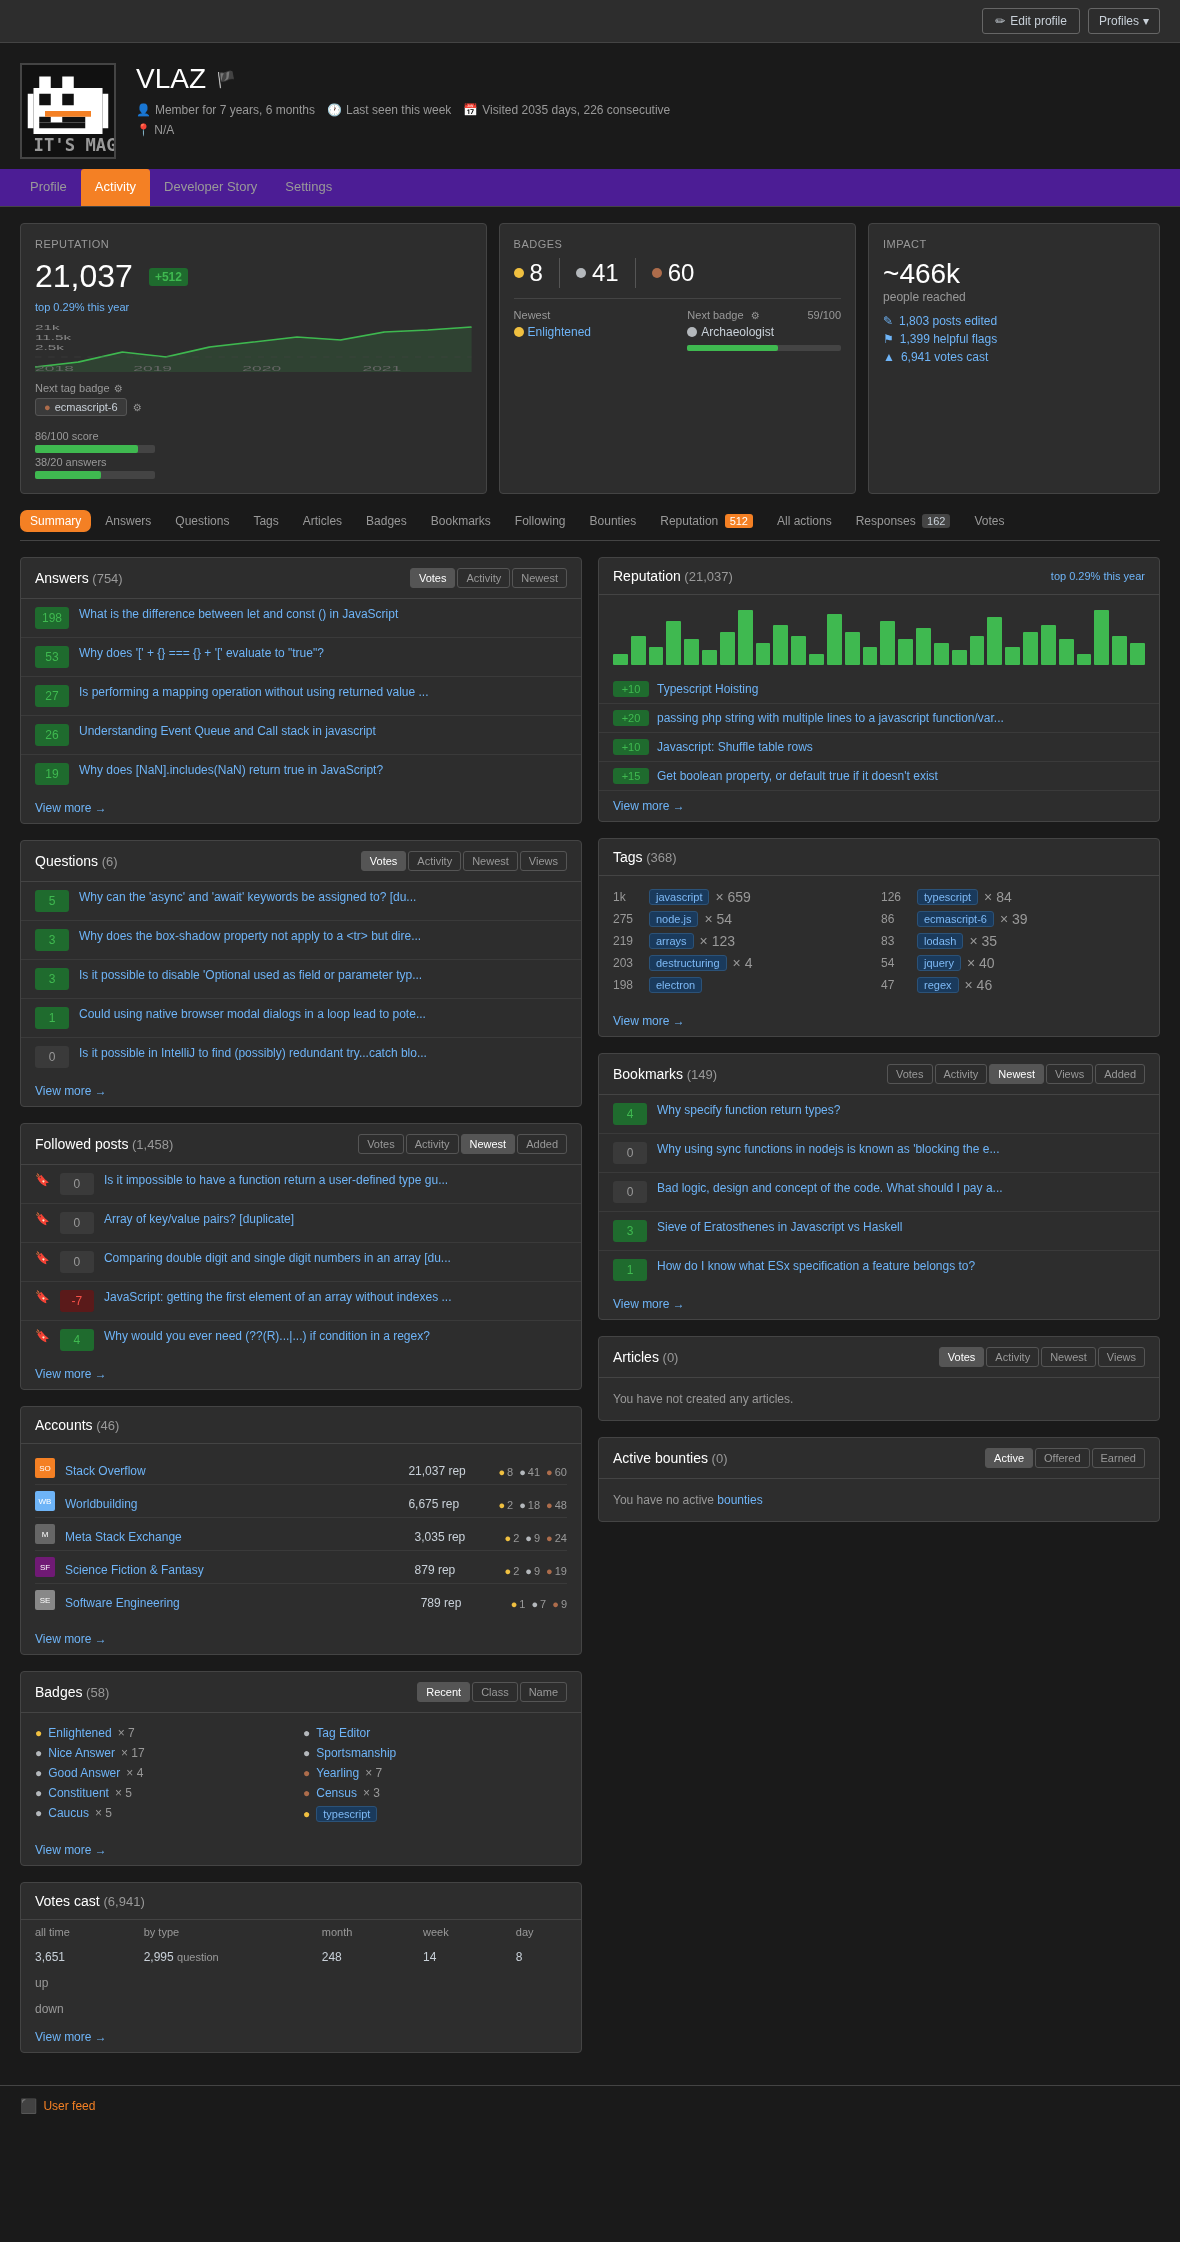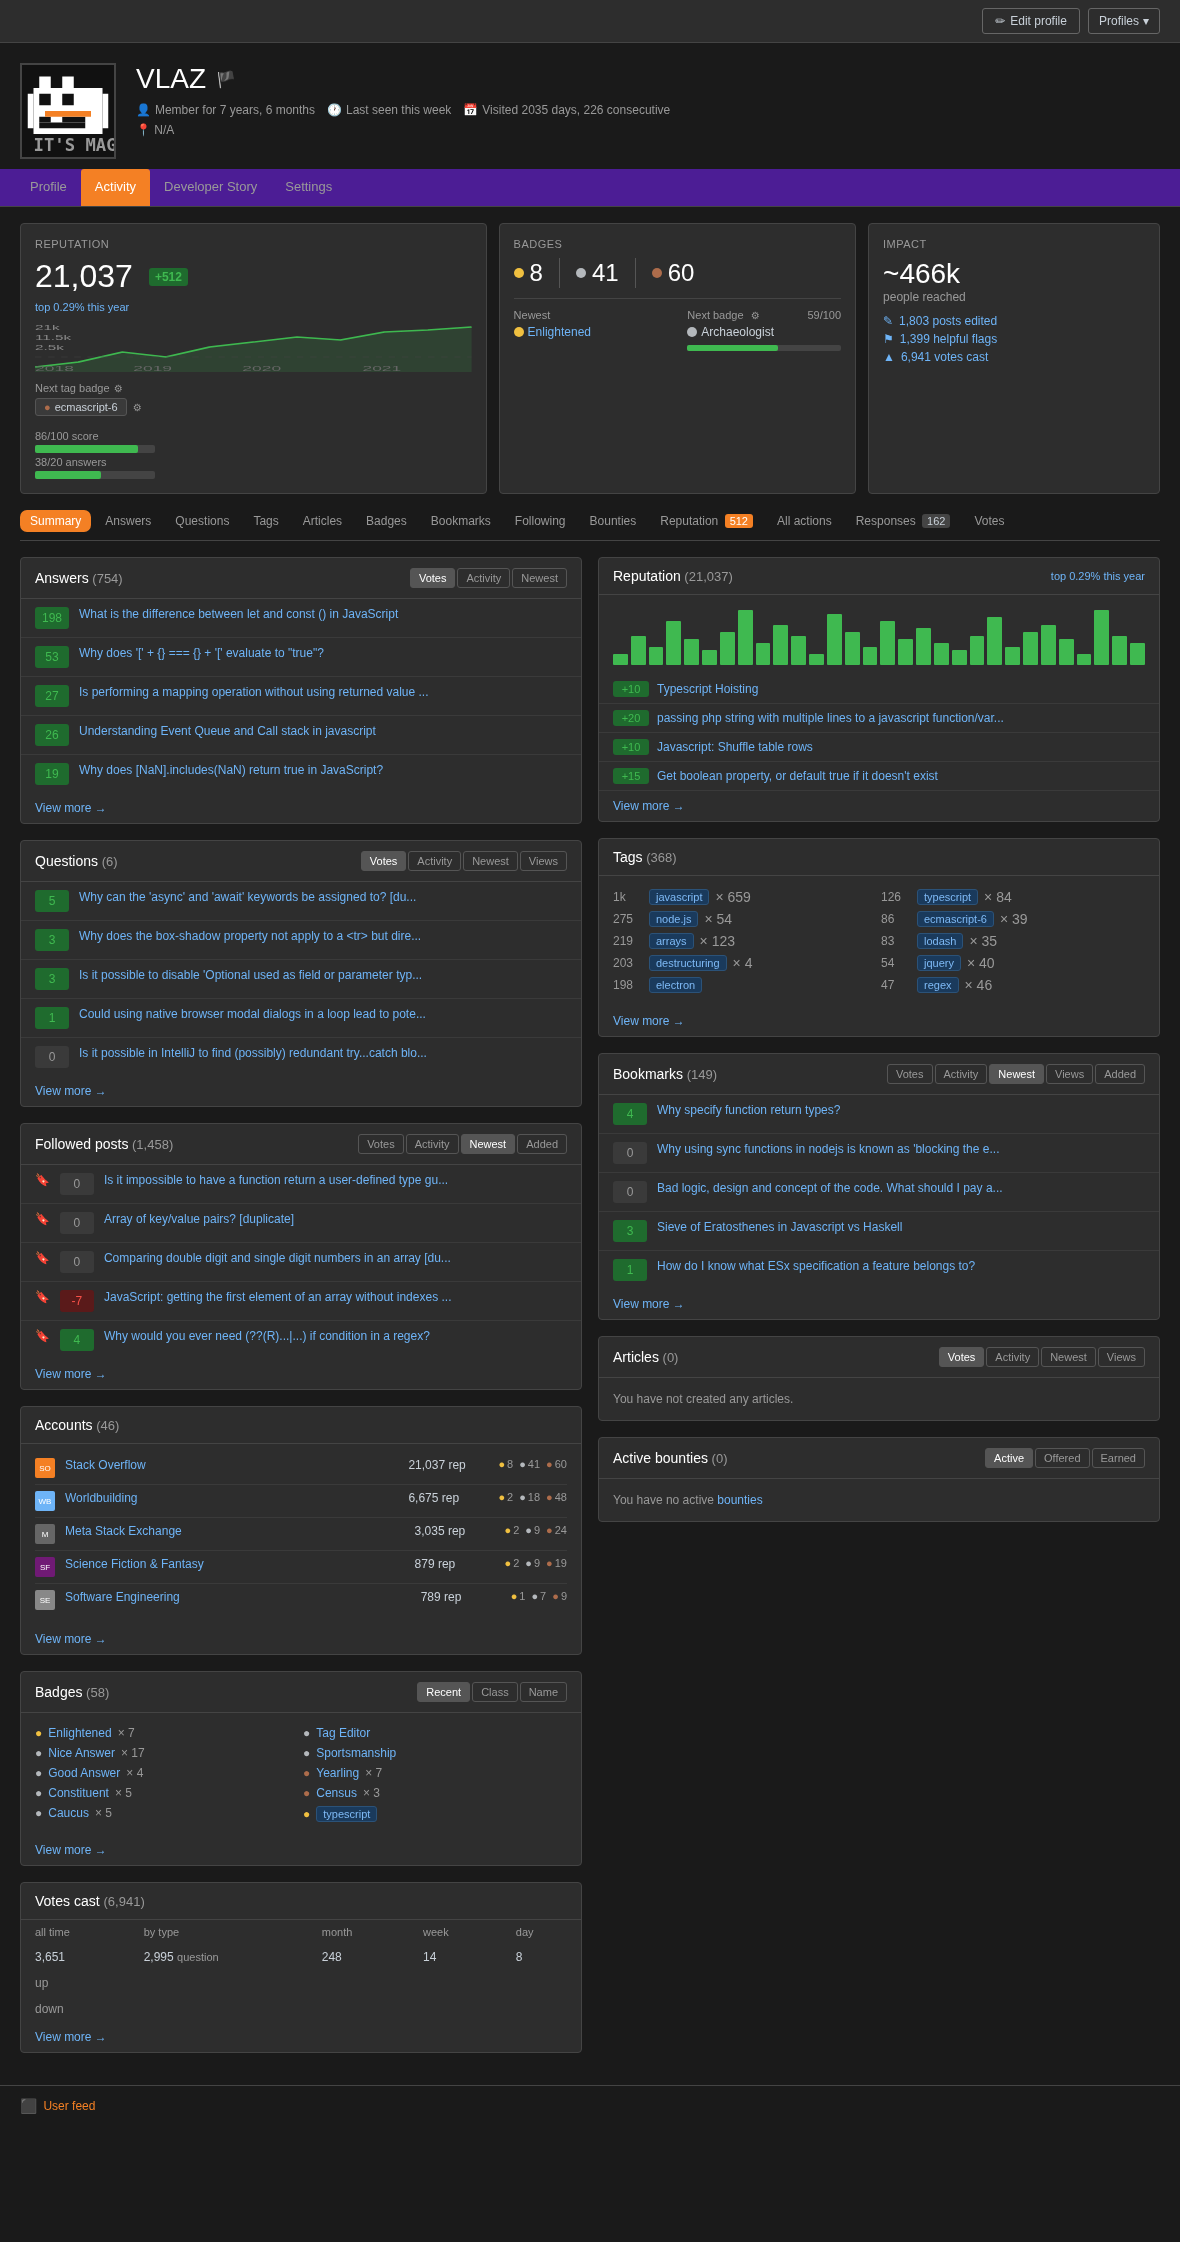--- a/index.html
+++ b/index.html
@@ -112,21 +112,21 @@
 
     
     .tags-grid { padding: 10px 14px; display: grid; grid-template-columns: 1fr 1fr; gap: 4px; }
     .tag-row { display: flex; align-items: center; gap: 6px; padding: 3px 0; font-size: 12px; }
     .tag-count-num { color: #999; min-width: 30px; }
     .tag-pill { background: #1a3a5c; border: 1px solid #2b5278; color: #7eb9f5; border-radius: 3px; padding: 1px 6px; font-size: 11px; }
     .tag-multiplier { color: #999; font-size: 14px; }
 
     
     .accounts-list { padding: 8px 14px; }
-    .account-row { display: flex; align-items: flex-start; gap: 10px; padding: 6px 0; border-bottom: 1px solid #3a3a3a; }
+    .account-row { display: flex; align-items: flex-end; gap: 10px; padding: 6px 0; border-bottom: 1px solid #3a3a3a; }
     .account-row:last-child { border-bottom: none; }
     .account-icon { width: 20px; height: 20px; background: #555; border-radius: 2px; flex-shrink: 0; display: flex; align-items: center; justify-content: center; font-size: 9px; color: #fff; }
     .account-name { flex: 1; color: #6eb4f7; font-size: 12px; }
     .account-rep { color: #c9d1d9; font-size: 12px; min-width: 80px; }
     .account-badges { display: flex; gap: 6px; font-size: 11px; color: #999; }
     .account-badge-item { display: flex; align-items: center; gap: 2px; }
 
     
     .badges-grid { padding: 10px 14px; display: grid; grid-template-columns: 1fr 1fr; gap: 4px; }
     .badge-item-row { display: flex; align-items: center; gap: 6px; padding: 3px 0; font-size: 12px; }

